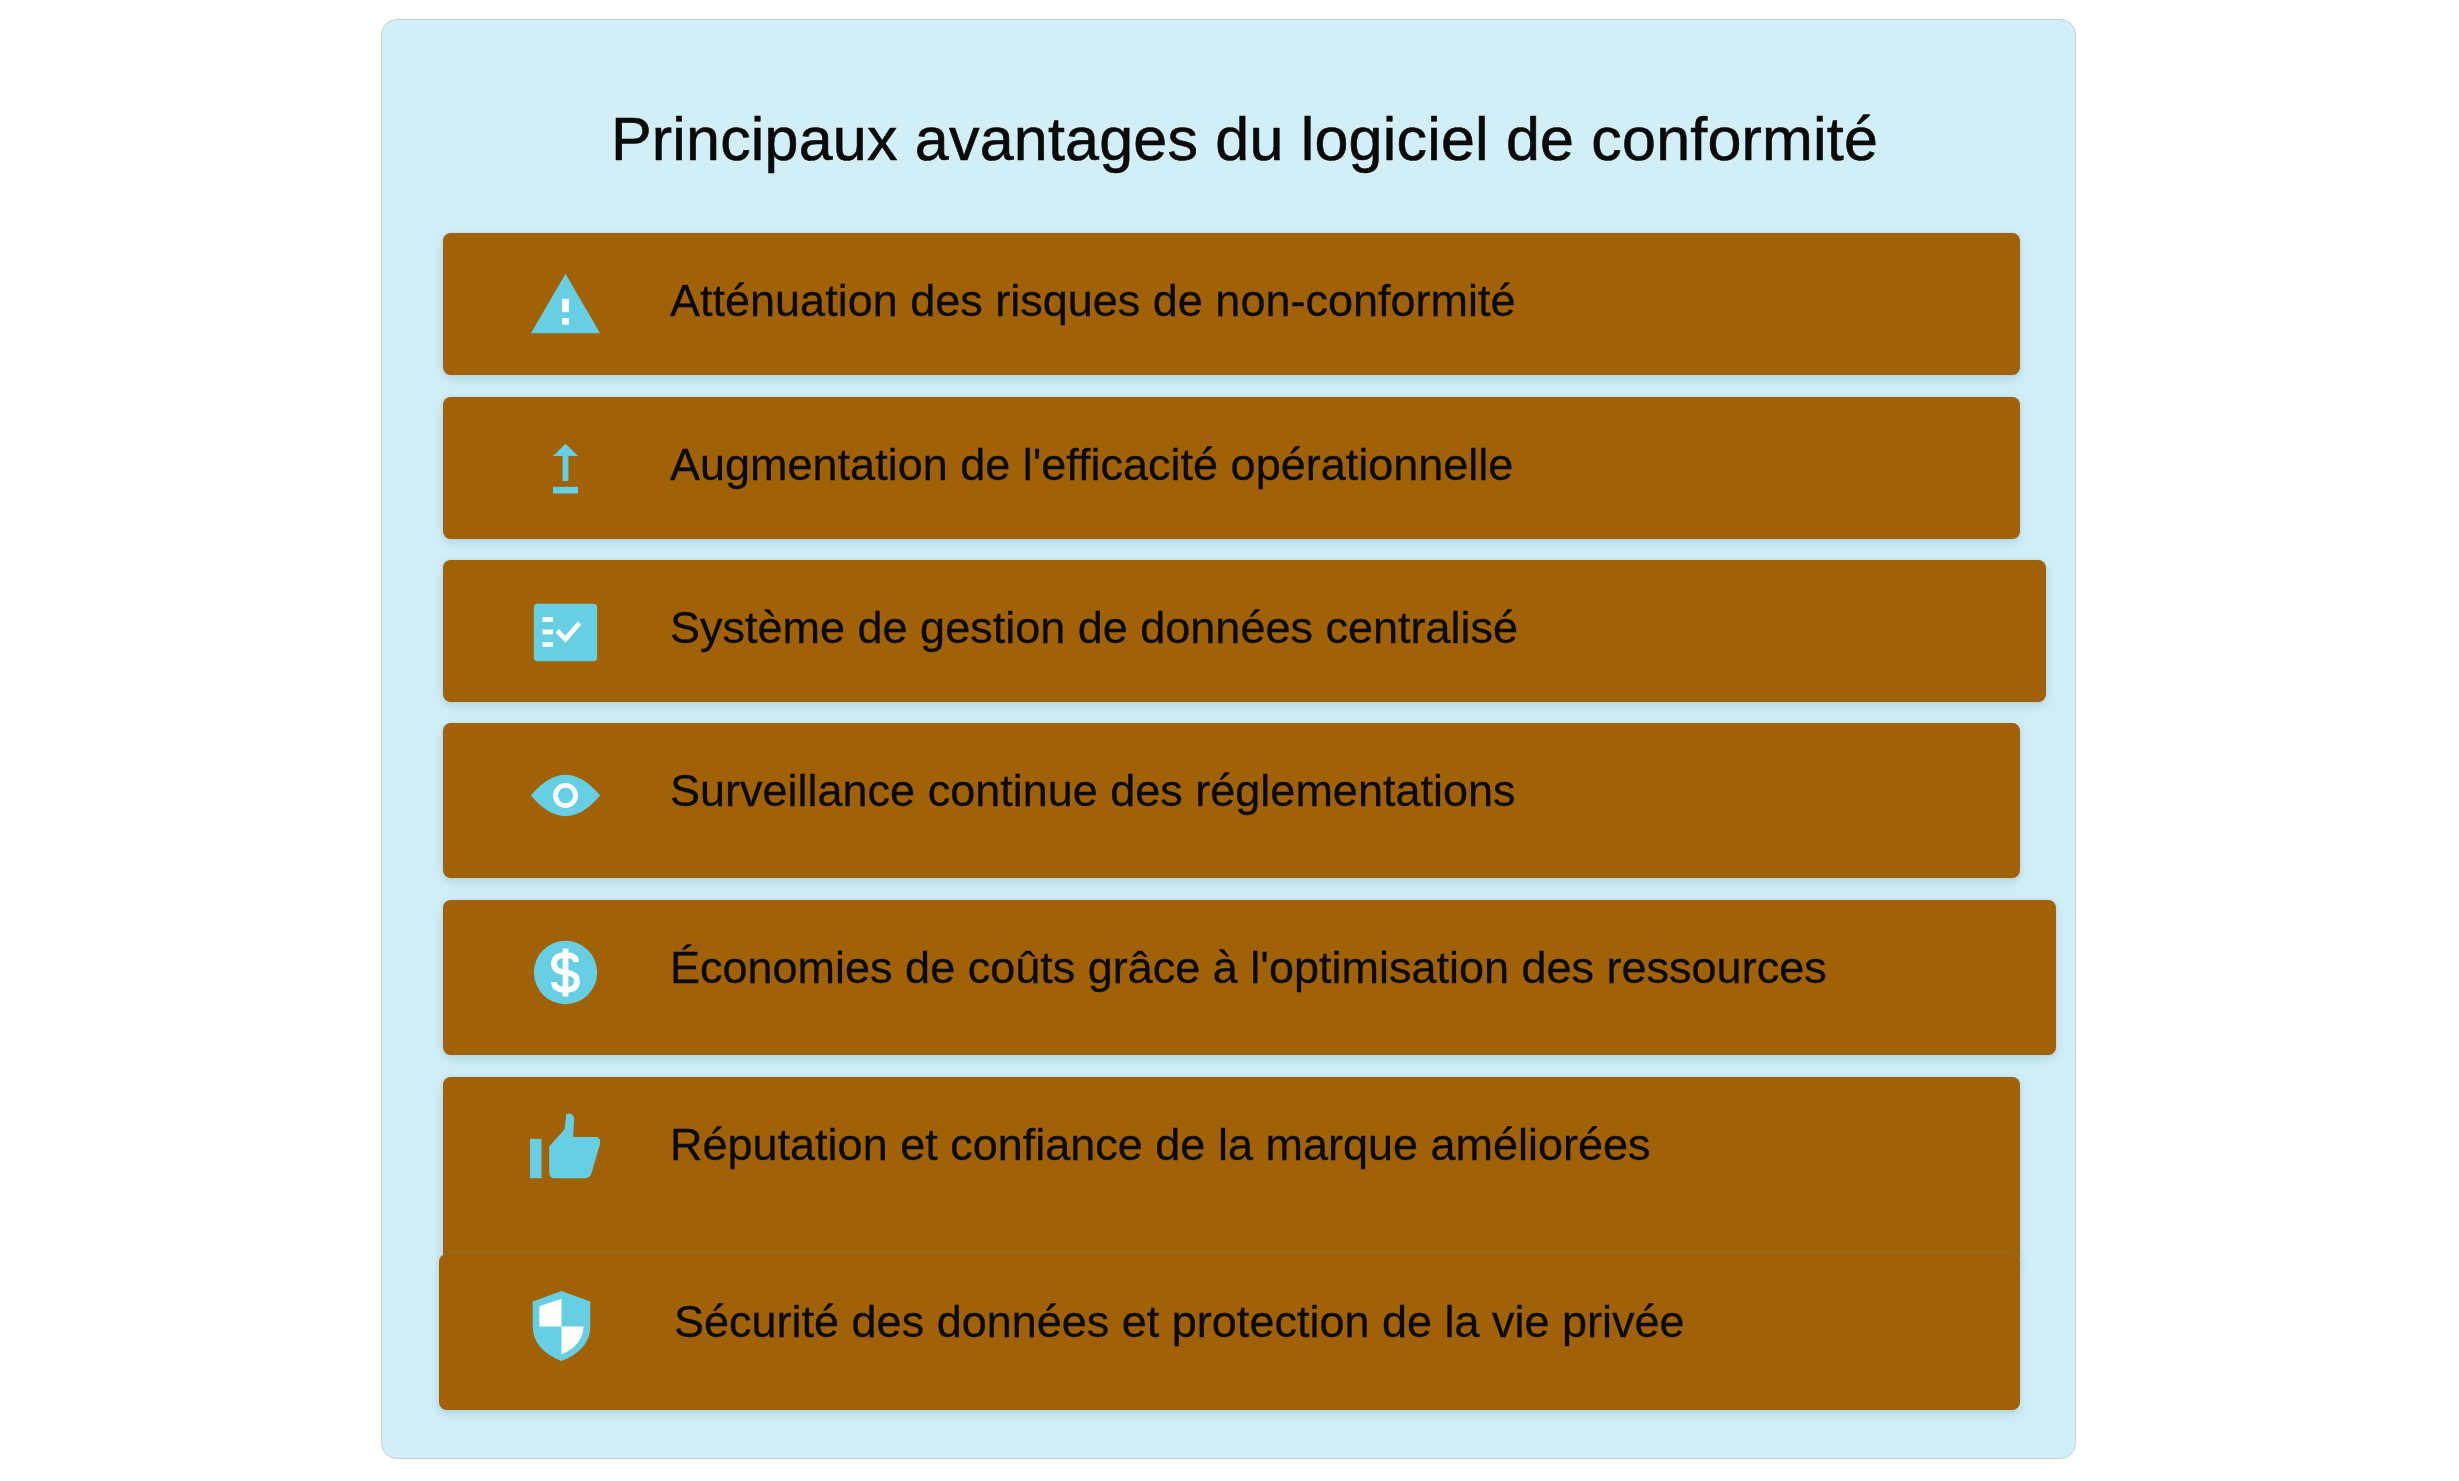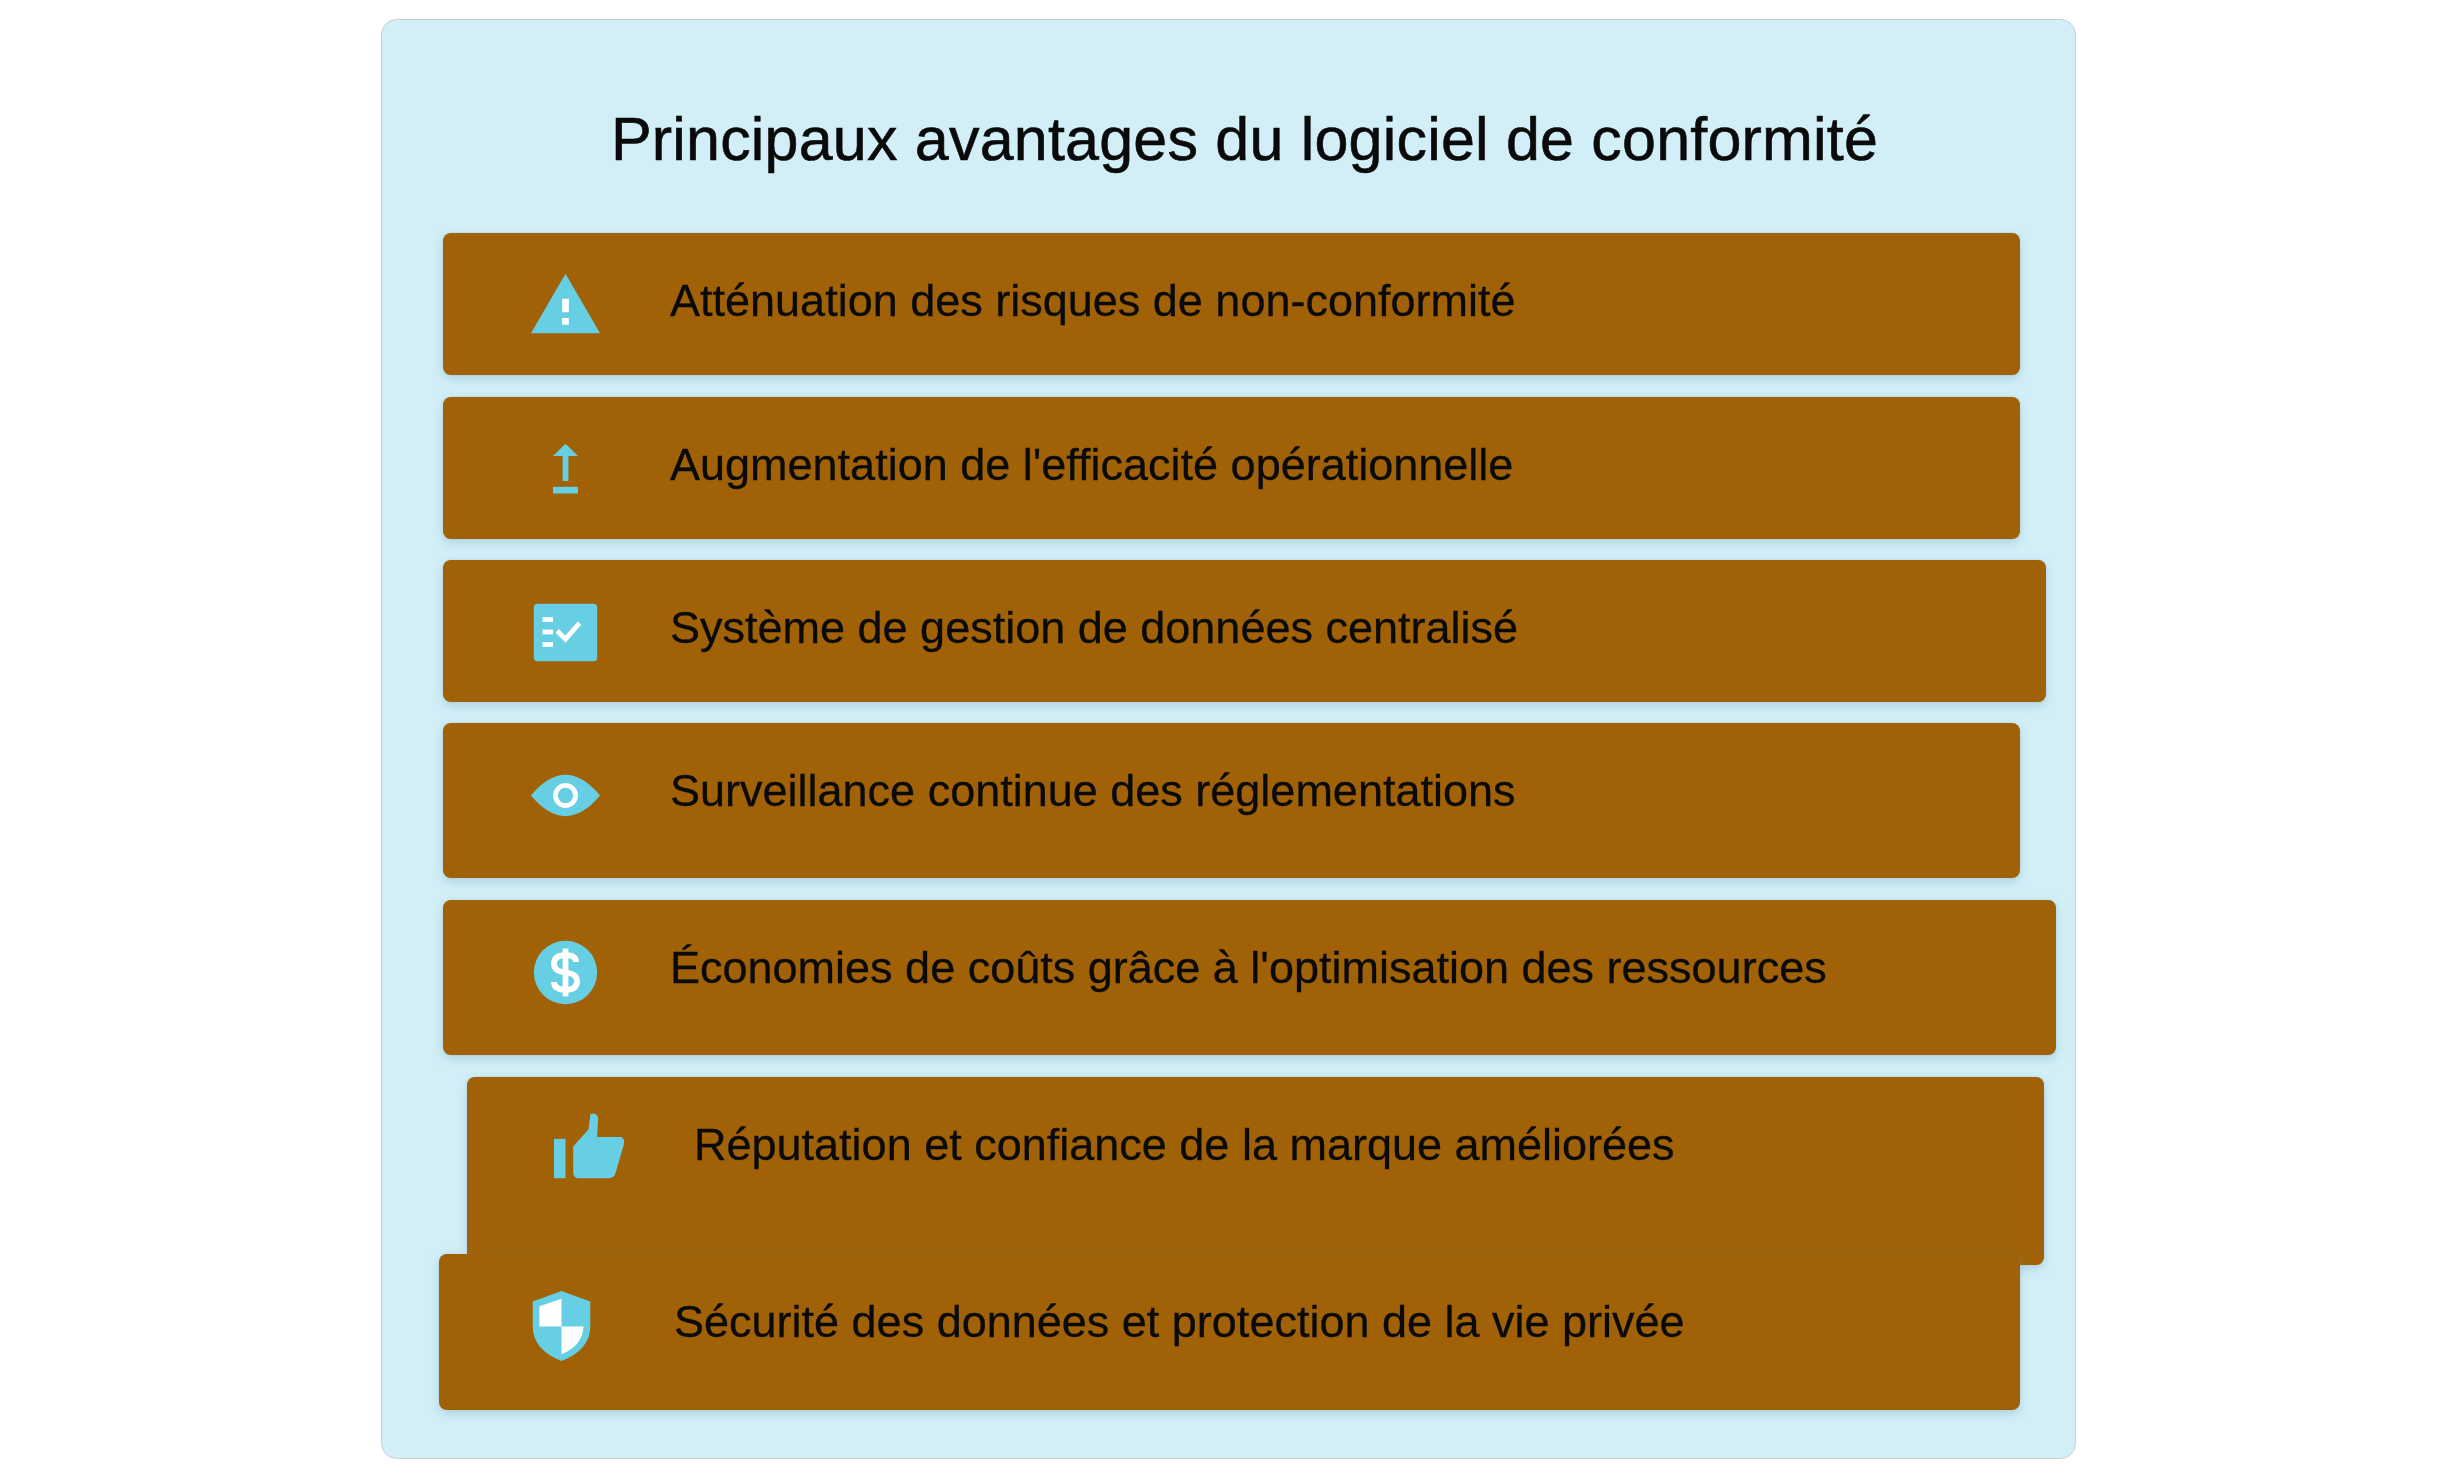--- a/index.html
+++ b/index.html
@@ -112,21 +112,21 @@
   <div class="icon" style="top:37px;">
     <svg viewBox="0 0 74 74">
       <circle cx="37" cy="37" r="33" fill="#66cfe3"></circle>
       <rect x="34" y="12" width="6" height="50" fill="#ffffff"></rect>
       <path d="M48,26 Q48,19 37,19 Q25,19 25,28 Q25,36 37,37 Q49,38 49,46 Q49,55 37,55 Q25,55 25,47" fill="none" stroke="#ffffff" stroke-width="6"></path>
     </svg>
   </div>
   <div class="label">Économies de coûts grâce à l'optimisation des ressources</div>
 </div>
 
-<div class="card" style="left:443px; top:1077px; width:1577px; height:188px;margin-left:24px;">
+<div class="card" style="left:443px; top:1077px; width:1577px; height:188px;">
   <div class="icon" style="top:35px;">
     <svg viewBox="0 0 74 74">
       <rect x="0" y="28" width="12" height="41" fill="#66cfe3"></rect>
       <path d="M20,36 L36,18 L38,2 Q44,0 46,6 L45,26 L70,26 Q74,28 73,33 L64,64 Q62,69 57,69 L26,69 Q20,69 20,63 Z" fill="#66cfe3"></path>
     </svg>
   </div>
   <div class="label">Réputation et confiance de la marque améliorées</div>
 </div>
 
 <div class="card" style="left:439px; top:1254px; width:1581px; height:156px;">

